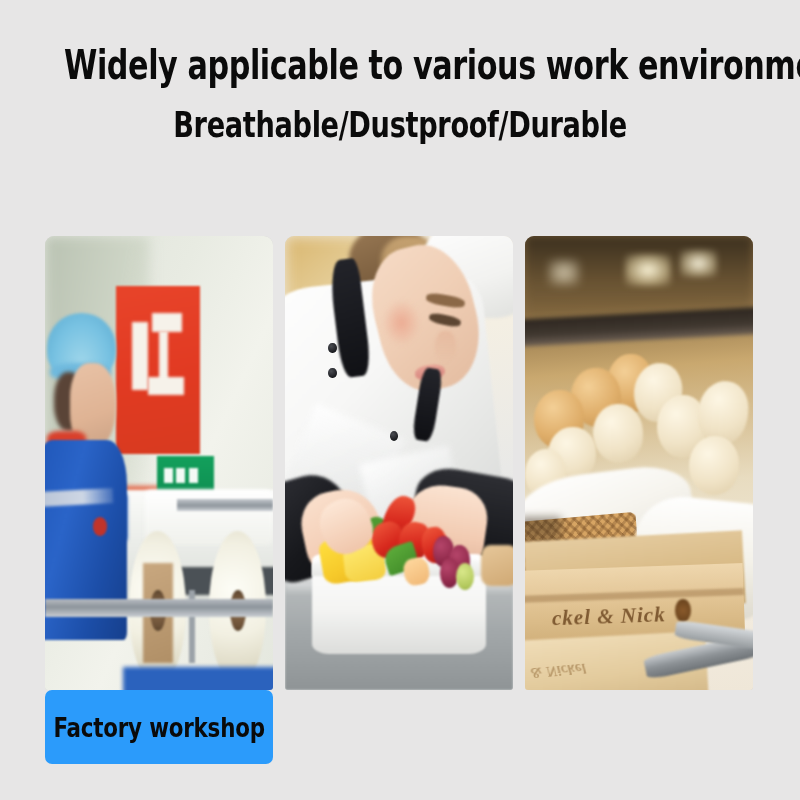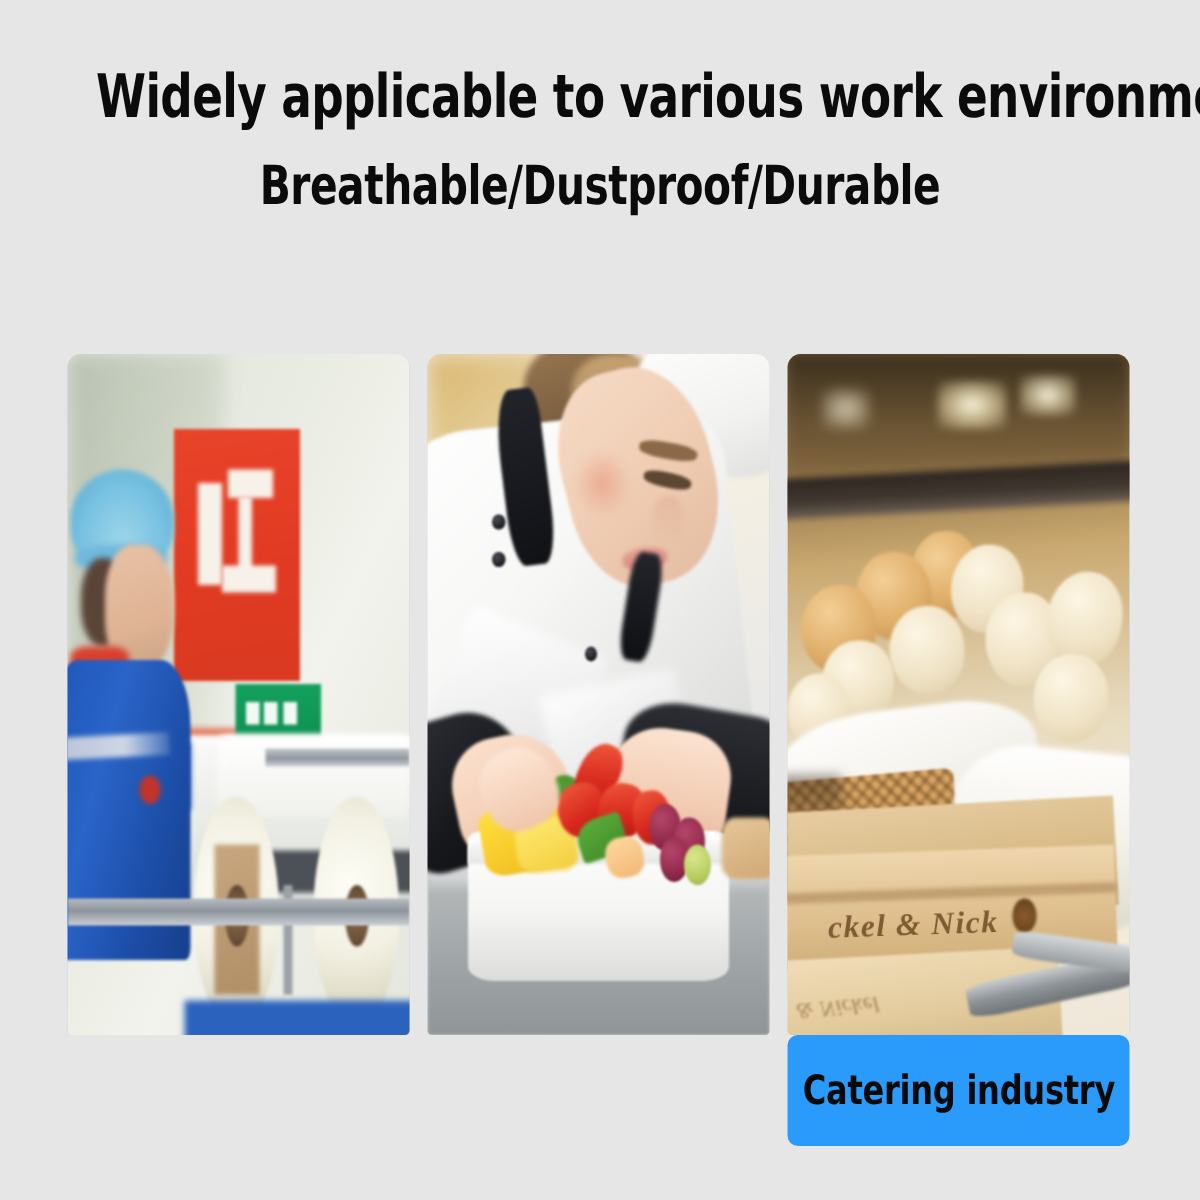--- a/index.html
+++ b/index.html
@@ -645,20 +645,23 @@
         <div class="f-body-stripe"></div>
         <div class="f-badge"></div>
         <div class="f-disc f-disc-1"></div>
         <div class="f-disc f-disc-2"></div>
         <div class="f-plate"></div>
         <div class="f-hub f-hub-1"></div>
         <div class="f-hub f-hub-2"></div>
         <div class="f-cross"></div>
         <div class="f-shaft"></div>
         <div class="f-bench"></div>
+      </div>
+      <div class="caption">
+        <span class="caption-text">Factory workshop</span>
       </div>
     </div>
 
     <div class="card">
       <div class="photo">
         <div class="b-bg"></div>
         <div class="b-bg-warm"></div>
         <div class="b-hair"></div>
         <div class="b-hair2"></div>
         <div class="b-hat"></div>
@@ -728,19 +731,16 @@
         <div class="c-hand"></div>
         <div class="c-crate"></div>
         <div class="c-crate-slat"></div>
         <div class="c-crate-knot"></div>
         <div class="c-brand">ckel &amp; Nick</div>
         <div class="c-board"></div>
         <div class="c-board-text">&amp; Nickel</div>
         <div class="c-tongs"></div>
         <div class="c-tongs2"></div>
       </div>
-      <div class="caption">
-        <span class="caption-text">Catering industry</span>
-      </div>
     </div>
 
   </div>
 </div>
 
 </body></html>

